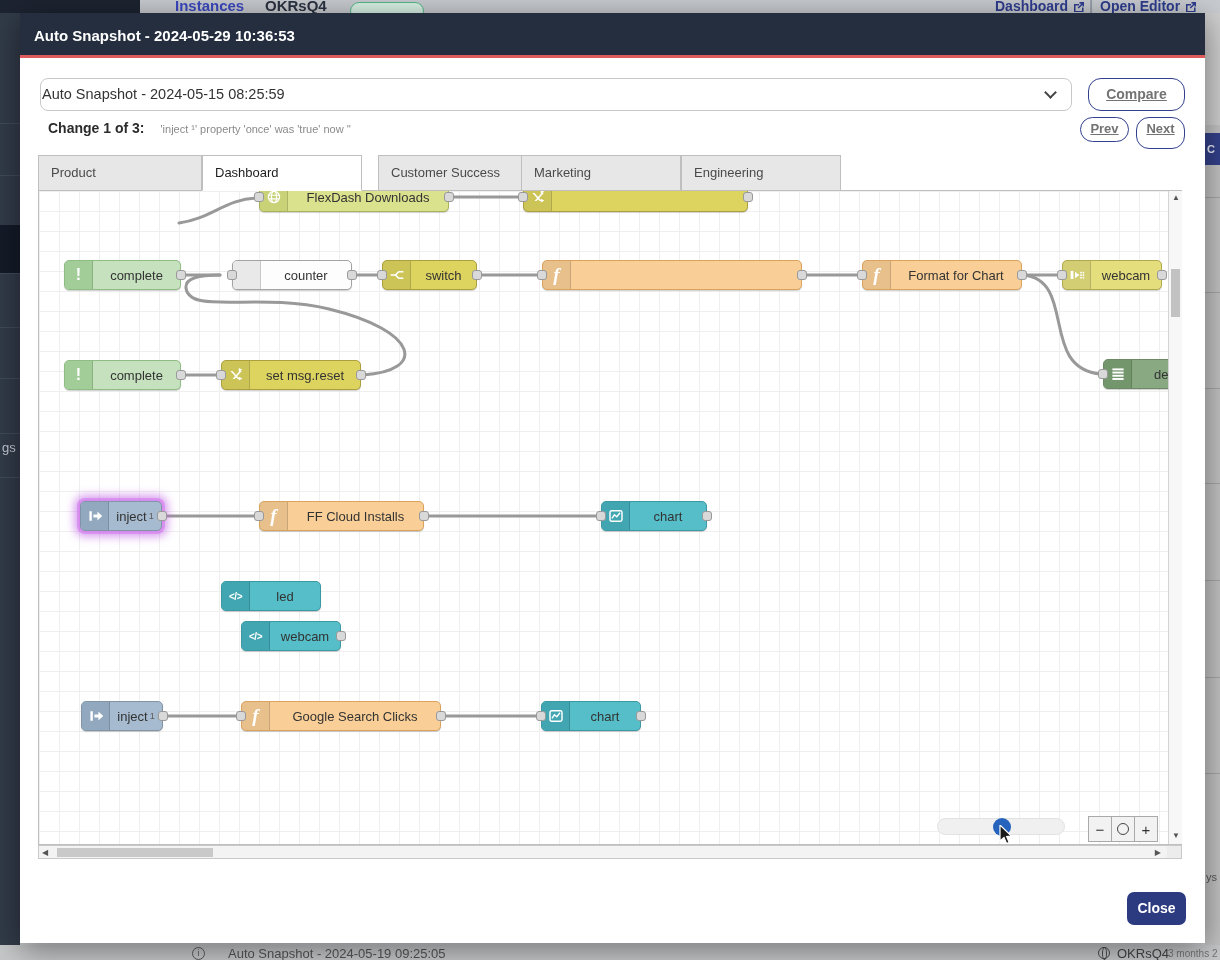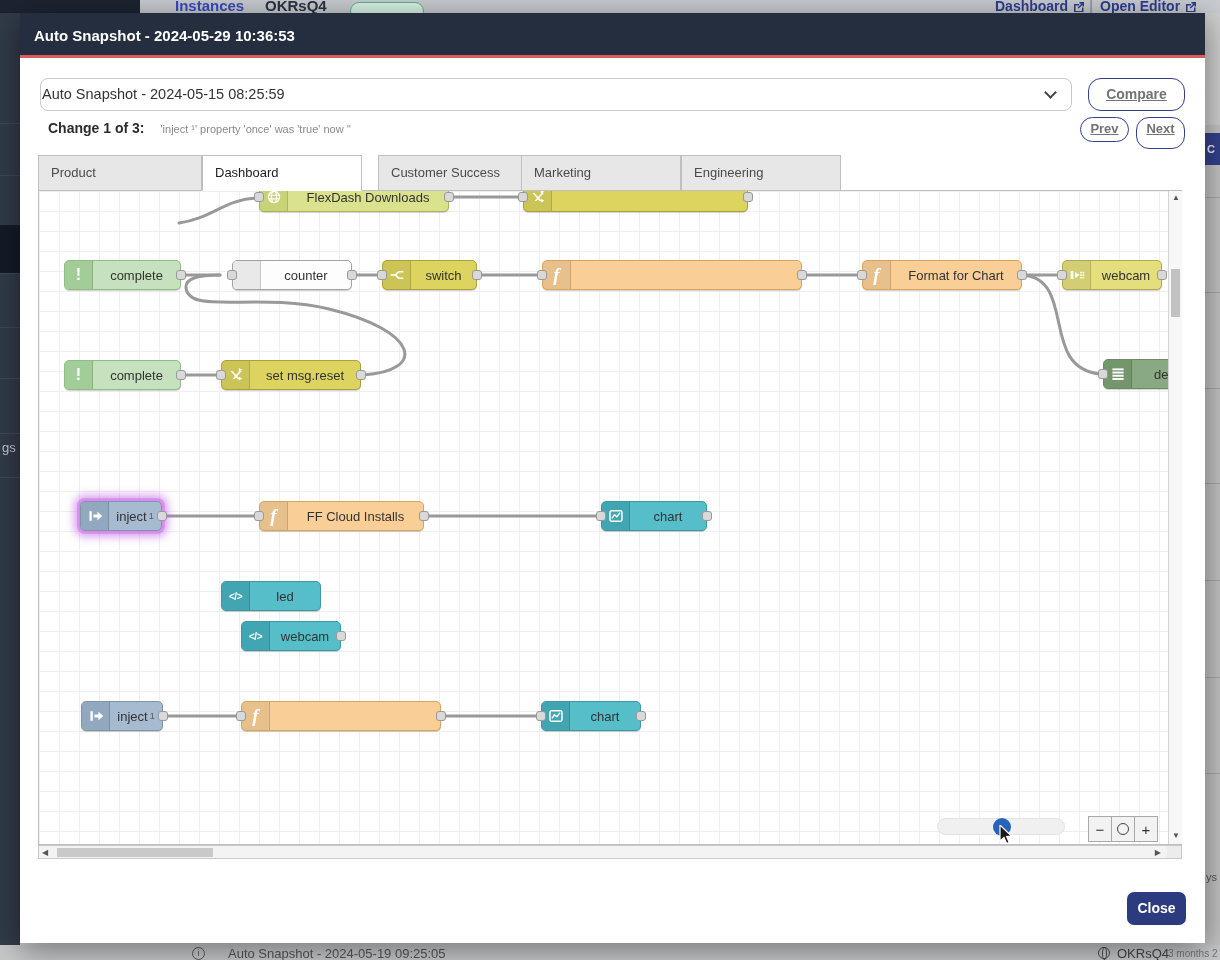--- a/index.html
+++ b/index.html
@@ -359,20 +359,21 @@
                 <path d="M3 4h3v12H3z M8 8h5V4.5l6 5.5-6 5.5V12H8z" fill="#fff"></path>
               </svg>
             </div>
             <div class="nlabel">inject<sup>1</sup></div>
             <div class="port pout"></div>
           </div>
           <div class="node" style="left: 202px; top: 510px; width: 200px; background: rgb(249, 207, 151); border-color: rgb(217, 163, 92);">
             <div class="nicon">
               <span class="fx">f</span>
             </div>
+            <div class="nlabel">Google Search Clicks</div>
             <div class="port pin"></div>
             <div class="port pout"></div>
           </div>
           <div class="node" style="left: 502px; top: 510px; width: 100px; background: rgb(85, 190, 200); border-color: rgb(60, 153, 164);">
             <div class="nicon" style="background: rgb(65, 166, 177);">
               <svg viewBox="0 0 20 20" fill="none" stroke="#fff" stroke-width="1.8">
                 <rect x="2.5" y="3.5" width="15" height="13" rx="2"></rect>
                 <path d="M5 13l3-4.5 3 2.5 4-5"></path>
               </svg>
             </div>

